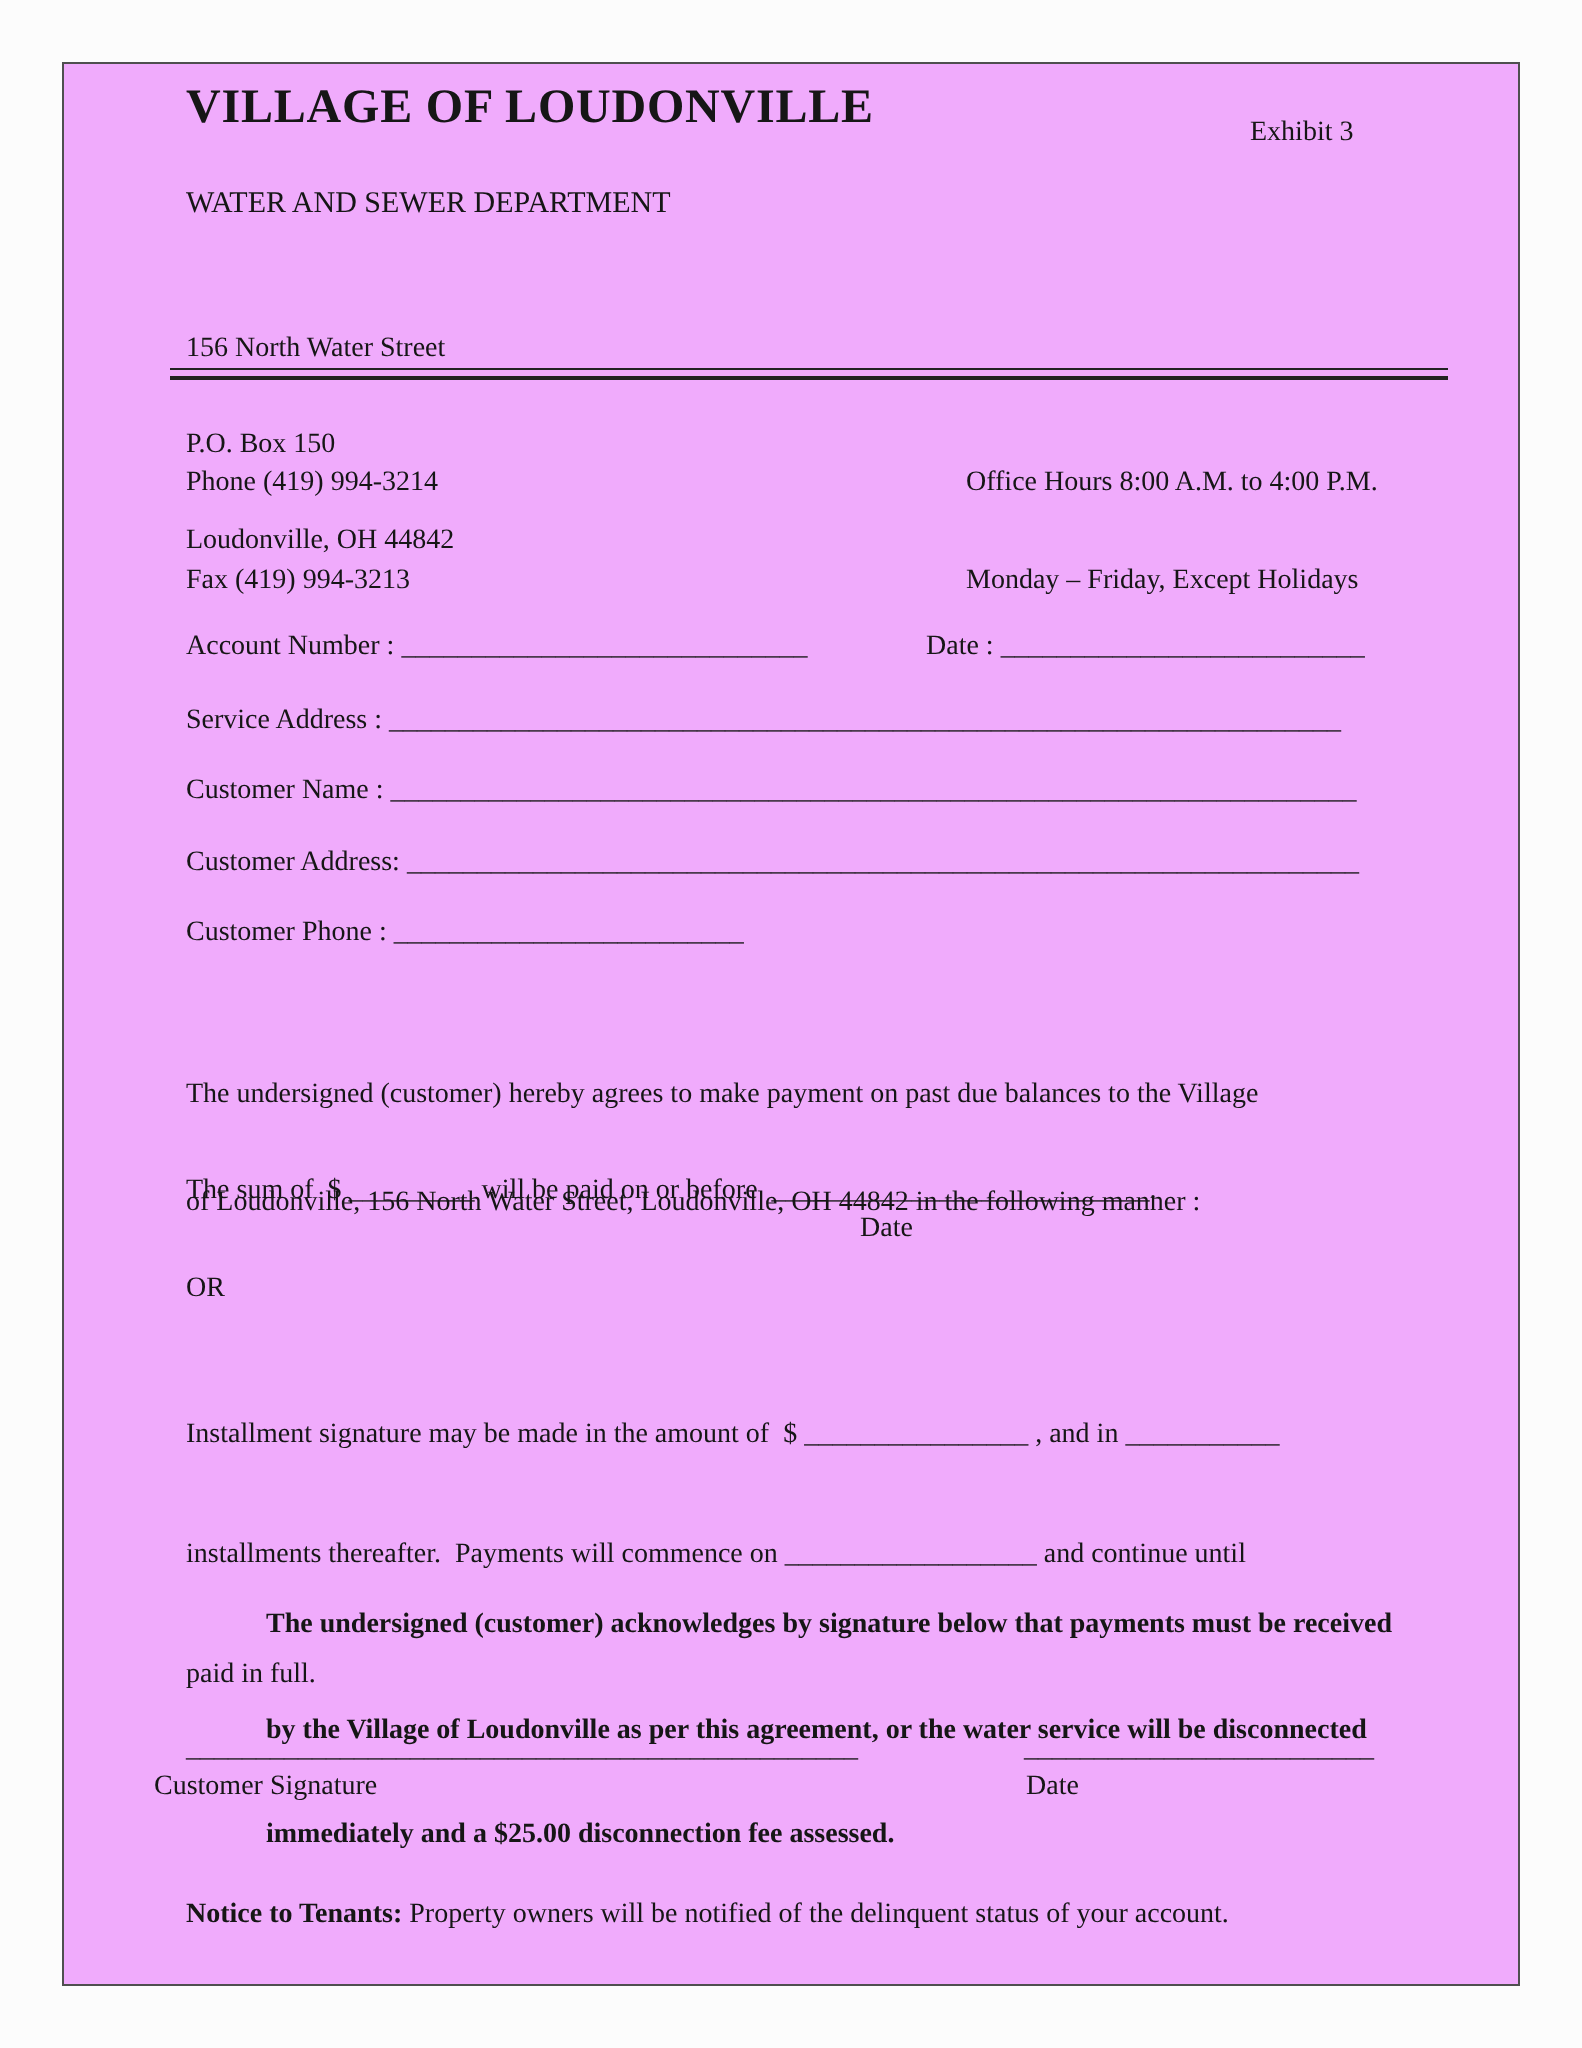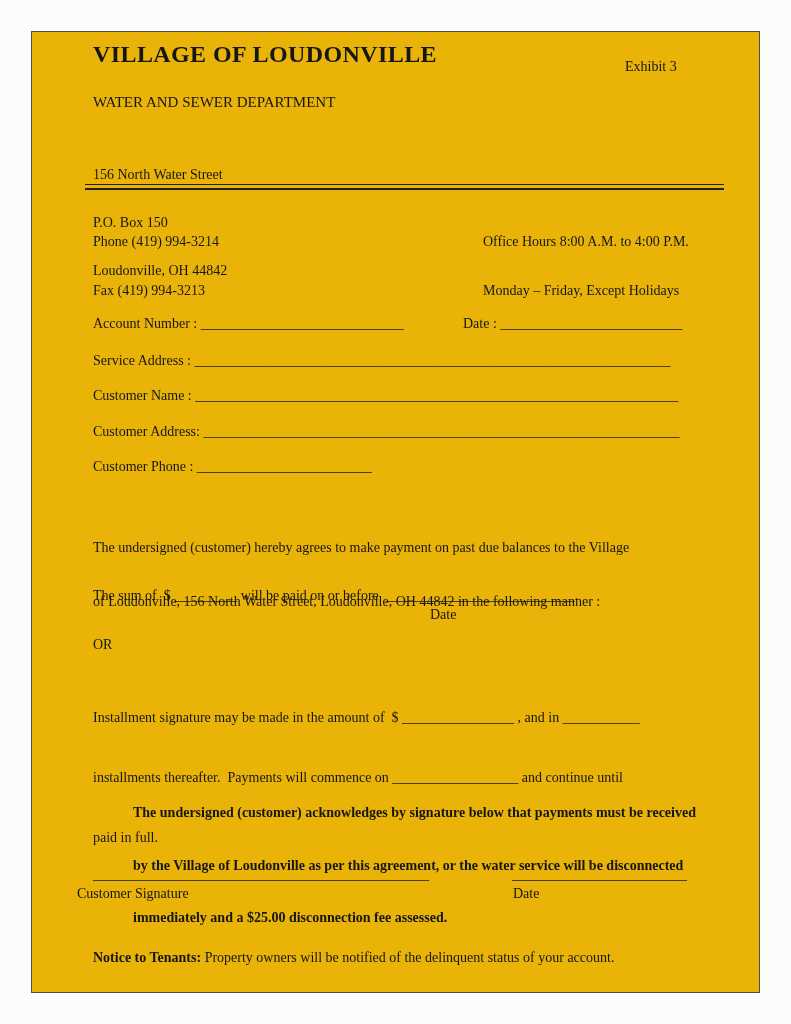--- a/index.html
+++ b/index.html
@@ -14,21 +14,21 @@
     height: 1024px;
     background: #fcfcfc;
     overflow: hidden;
   }
   .page {
     position: absolute;
     left: 31px;
     top: 31px;
     width: 727px;
     height: 960px;
-    background: #eab308;
+    background: #f0abfc;
     border: 1px solid #4f4f4f;
     color: #161616;
   }
   .row {
     position: absolute;
     white-space: pre;
     font-size: 14px;
     line-height: 16px;
   }
   .doc-title {

